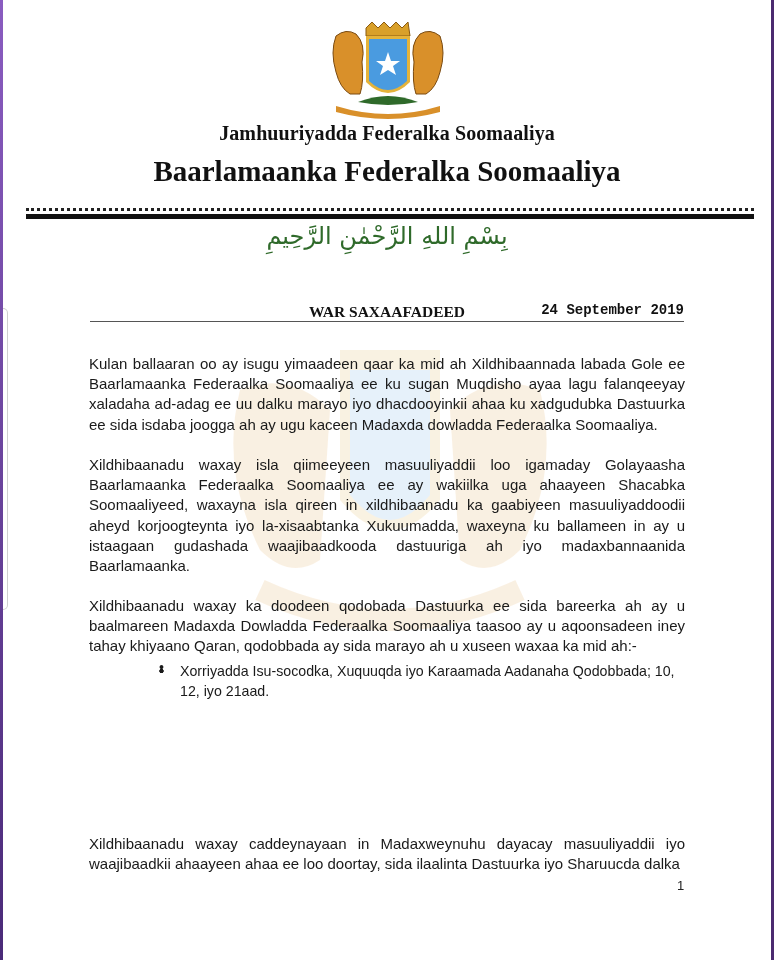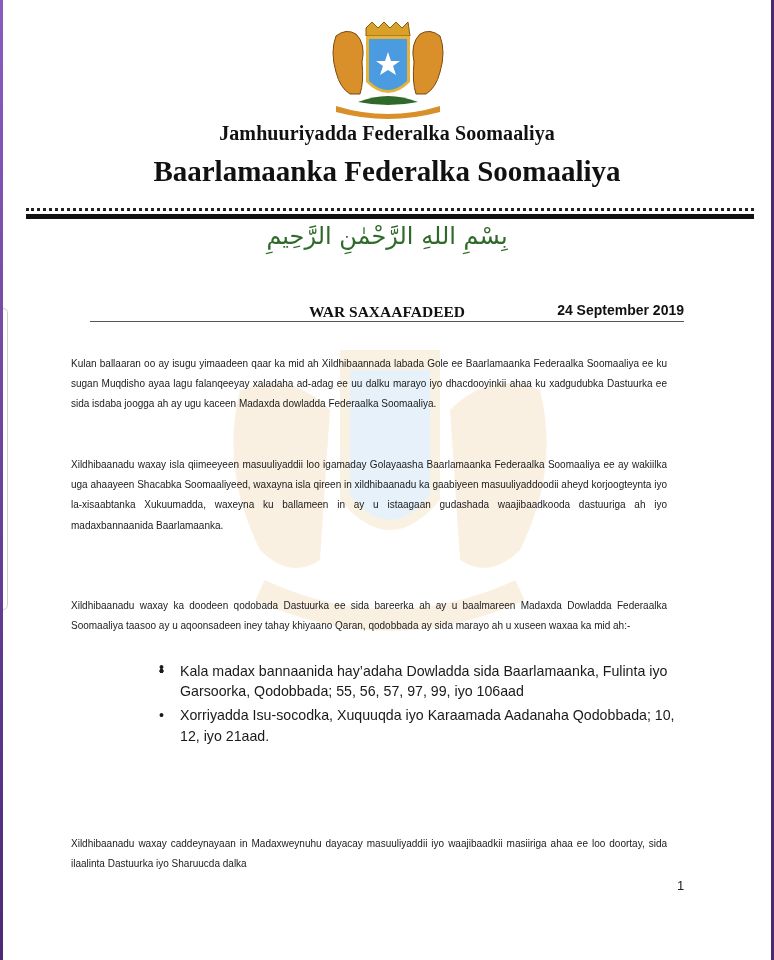--- a/index.html
+++ b/index.html
@@ -45,29 +45,29 @@
     position: absolute; left: 0; width: 774px; top: 222px; text-align: center;
     font-family: "DejaVu Sans", sans-serif; font-size: 24px; color: #2f6a2a;
     direction: rtl;
   }
   .press-title {
     position: absolute; left: 0; width: 774px; top: 270px; text-align: center;
     font-family: "Liberation Serif", serif; font-weight: bold; font-size: 15.5px; color: #111; margin-top: 33px;
   }
   .date {
     position: absolute; right: 90px; top: 302px;
-    font-family: Liberation Sans, sans-serif; font-weight: bold; font-size: 14px; color: #111;
+    font-family: Liberation Mono, monospace; font-weight: bold; font-size: 14px; color: #111;
   }
   .rule-thin {
     position: absolute; left: 90px; top: 321px; width: 594px; height: 1px;
     background: #555;
   }
   .body-text {
-    position: absolute; left: 71px; width: 596px;
-    font-family: "Liberation Sans", sans-serif; font-size: 10px; line-height: 20.2px;
+    position: absolute; left: 89px; width: 596px;
+    font-family: "Liberation Sans", sans-serif; font-size: 15px; line-height: 20.2px;
     color: #1a1a1a; text-align: justify; margin: 0;
   }
   .p1 { top: 354px; }
   .p2 { top: 455px; }
   .p3 { top: 596px; }
   .p4 { top: 834px; }
   .bullets {
     position: absolute; left: 154px; top: 657px; width: 540px;
     margin: 0; padding: 0; list-style: none;
     font-family: "Liberation Sans", sans-serif; font-size: 14.2px; line-height: 20.2px; color: #1a1a1a;
@@ -124,19 +124,19 @@
 <div class="rule-thin"></div>
 
 <p class="body-text p1">Kulan ballaaran oo ay isugu yimaadeen  qaar ka mid ah Xildhibaannada labada Gole ee Baarlamaanka Federaalka Soomaaliya  ee ku sugan Muqdisho ayaa lagu falanqeeyay xaladaha ad-adag ee uu dalku marayo iyo dhacdooyinkii ahaa ku xadgudubka Dastuurka ee sida isdaba joogga ah ay ugu kaceen Madaxda dowladda Federaalka Soomaaliya.</p>
 <p class="body-text p2">Xildhibaanadu waxay isla qiimeeyeen masuuliyaddii loo igamaday Golayaasha Baarlamaanka Federaalka Soomaaliya ee ay wakiilka uga ahaayeen Shacabka Soomaaliyeed, waxayna isla qireen in xildhibaanadu ka gaabiyeen masuuliyaddoodii aheyd korjoogteynta iyo la-xisaabtanka Xukuumadda, waxeyna ku ballameen in ay u istaagaan gudashada waajibaadkooda dastuuriga ah iyo madaxbannaanida Baarlamaanka.</p>
 <p class="body-text p3">Xildhibaanadu waxay ka doodeen qodobada Dastuurka ee sida bareerka ah ay u baalmareen Madaxda Dowladda Federaalka Soomaaliya taasoo ay u aqoonsadeen iney tahay khiyaano Qaran, qodobbada ay sida marayo ah u xuseen waxaa ka mid ah:-</p>
 
 <ul class="bullets">
   <li><span class="dot">•</span></li>
   <li><span class="dot">•</span></li>
   <li><span class="dot">•</span></li>
-  <li><span class="dot">•</span><span>Kala madax bannaanida hay’adaha Dowladda sida Baarlamaanka, Fulinta iyo Garsoorka, Qodobbada; 55, 56, 57, 97, 99, iyo 106aad</span></li>
+  <li><span class="dot">•</span></li>
   <li><span class="dot">•</span><span>Xorriyadda Isu-socodka, Xuquuqda iyo Karaamada Aadanaha Qodobbada; 10, 12, iyo 21aad.</span></li>
 </ul>
 
-<p class="body-text p4">Xildhibaanadu waxay caddeynayaan in Madaxweynuhu dayacay masuuliyaddii iyo waajibaadkii masiiriga ahaa ee loo doortay, sida ilaalinta Dastuurka iyo Sharuucda dalka</p>
+<p class="body-text p4">Xildhibaanadu waxay caddeynayaan in Madaxweynuhu dayacay masuuliyaddii iyo waajibaadkii ahaayeen ahaa ee loo doortay, sida ilaalinta Dastuurka iyo Sharuucda dalka</p>
 
 <div class="page-num">1</div>
 
 </body></html>

